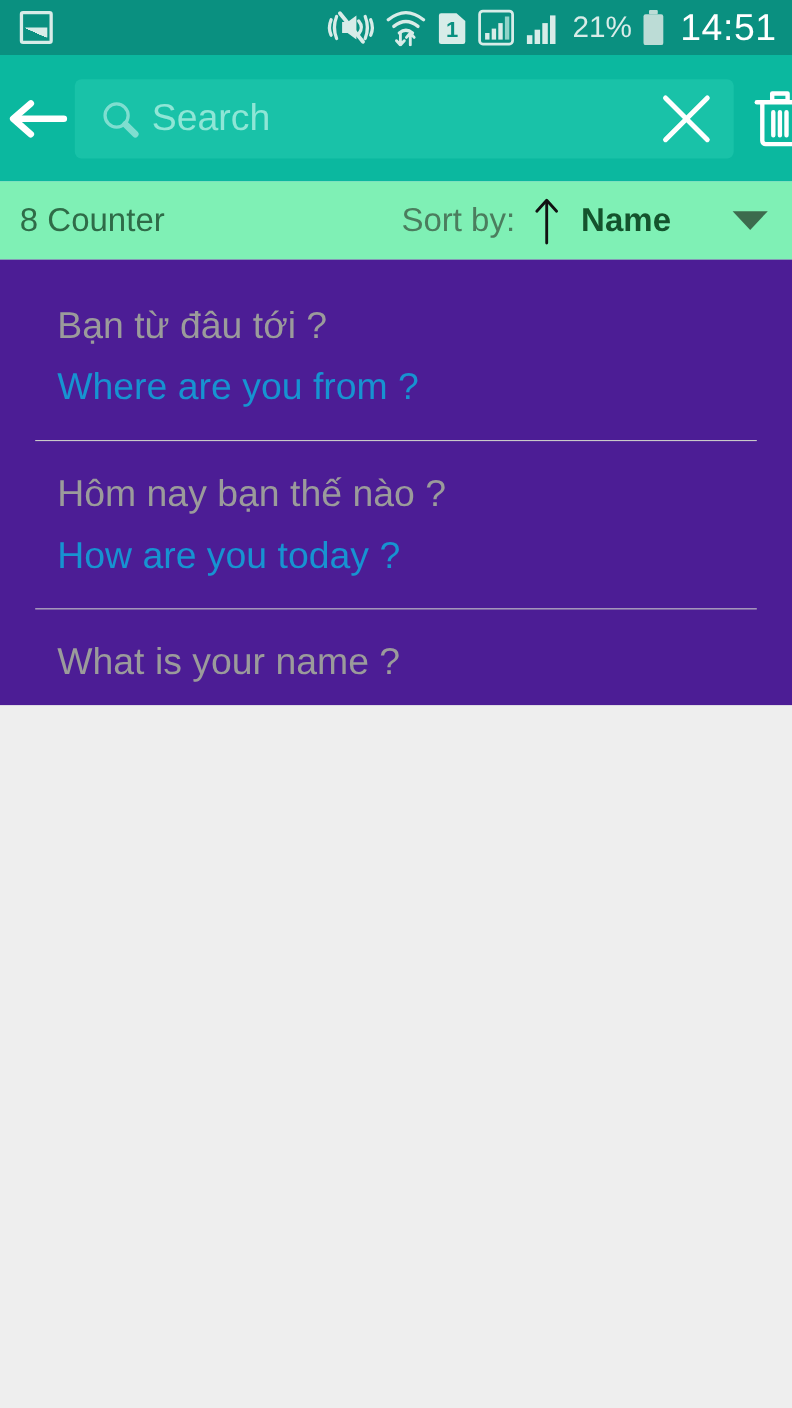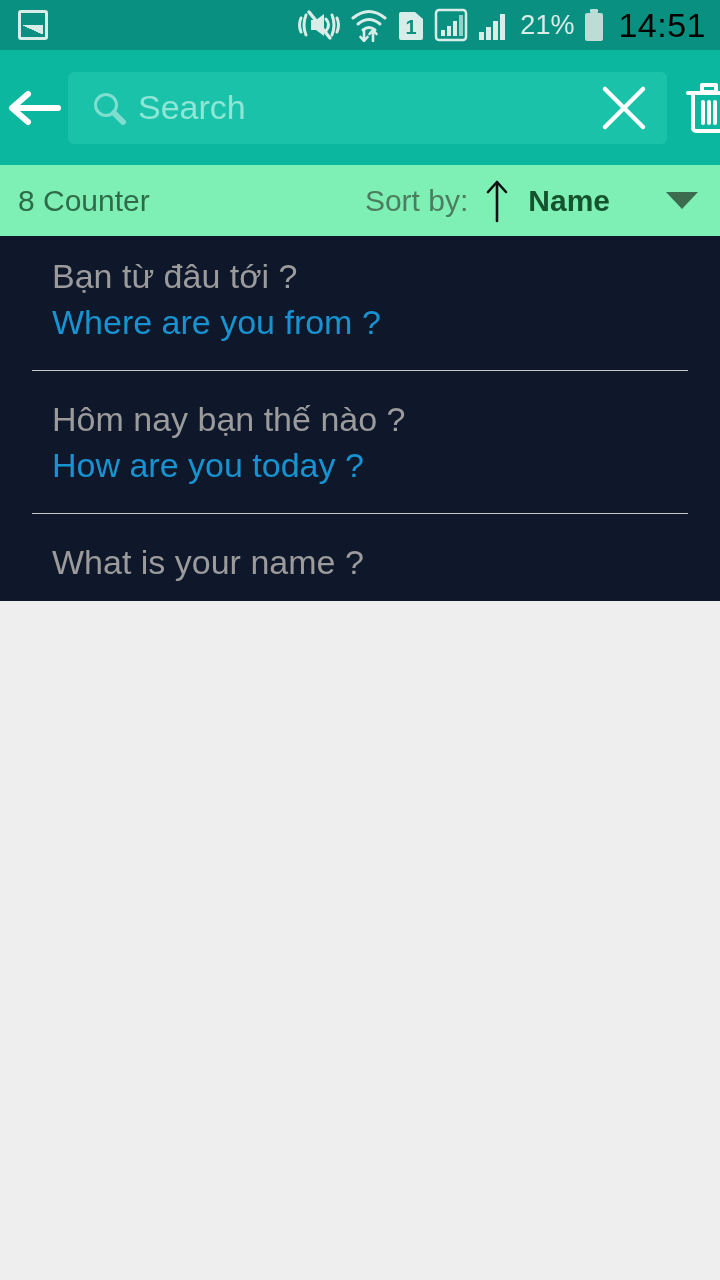--- a/index.html
+++ b/index.html
@@ -55,21 +55,21 @@
       linear-gradient(to top right, transparent 46%, #d8ece8 47%, #d8ece8 100%);
   }
   .svg-ico { display:block; }
   .pct {
     color: #d8ece8;
     font-size: 27px;
     letter-spacing: 0px;
     line-height: 1;
   }
   .clock {
-    color: #000000;
+    color: #ffffff;
     font-size: 34px;
     line-height: 1;
     margin-left: 4px;
     letter-spacing: 0.5px;
   }
 
   
   .action-bar {
     height: 115px;
     background: #0bb89f;
@@ -177,36 +177,38 @@
   .sort-caret {
     width: 0;
     height: 0;
     border-left: 16px solid transparent;
     border-right: 16px solid transparent;
     border-top: 17px solid #3c6b4d;
   }
 
   
   .list {
-    background: #0f172a;
+    background: #4c1d95;
+    padding-top: 20px;
   }
   .list-item {
     padding: 18px 52px 16px 52px;
     box-sizing: border-box;
   }
   .item-source {
     font-size: 34px;
     color: #9b9b9b;
     line-height: 1.35;
     white-space: nowrap;
   }
   .item-target {
     font-size: 34px;
     color: #1793d1;
     line-height: 1.35;
+    margin-top: 10px;
     white-space: nowrap;
   }
   .divider {
     height: 1px;
     background: #c9c9c9;
     margin: 8px 32px 8px 32px;
   }
 </style>
 </head>
 <body>

